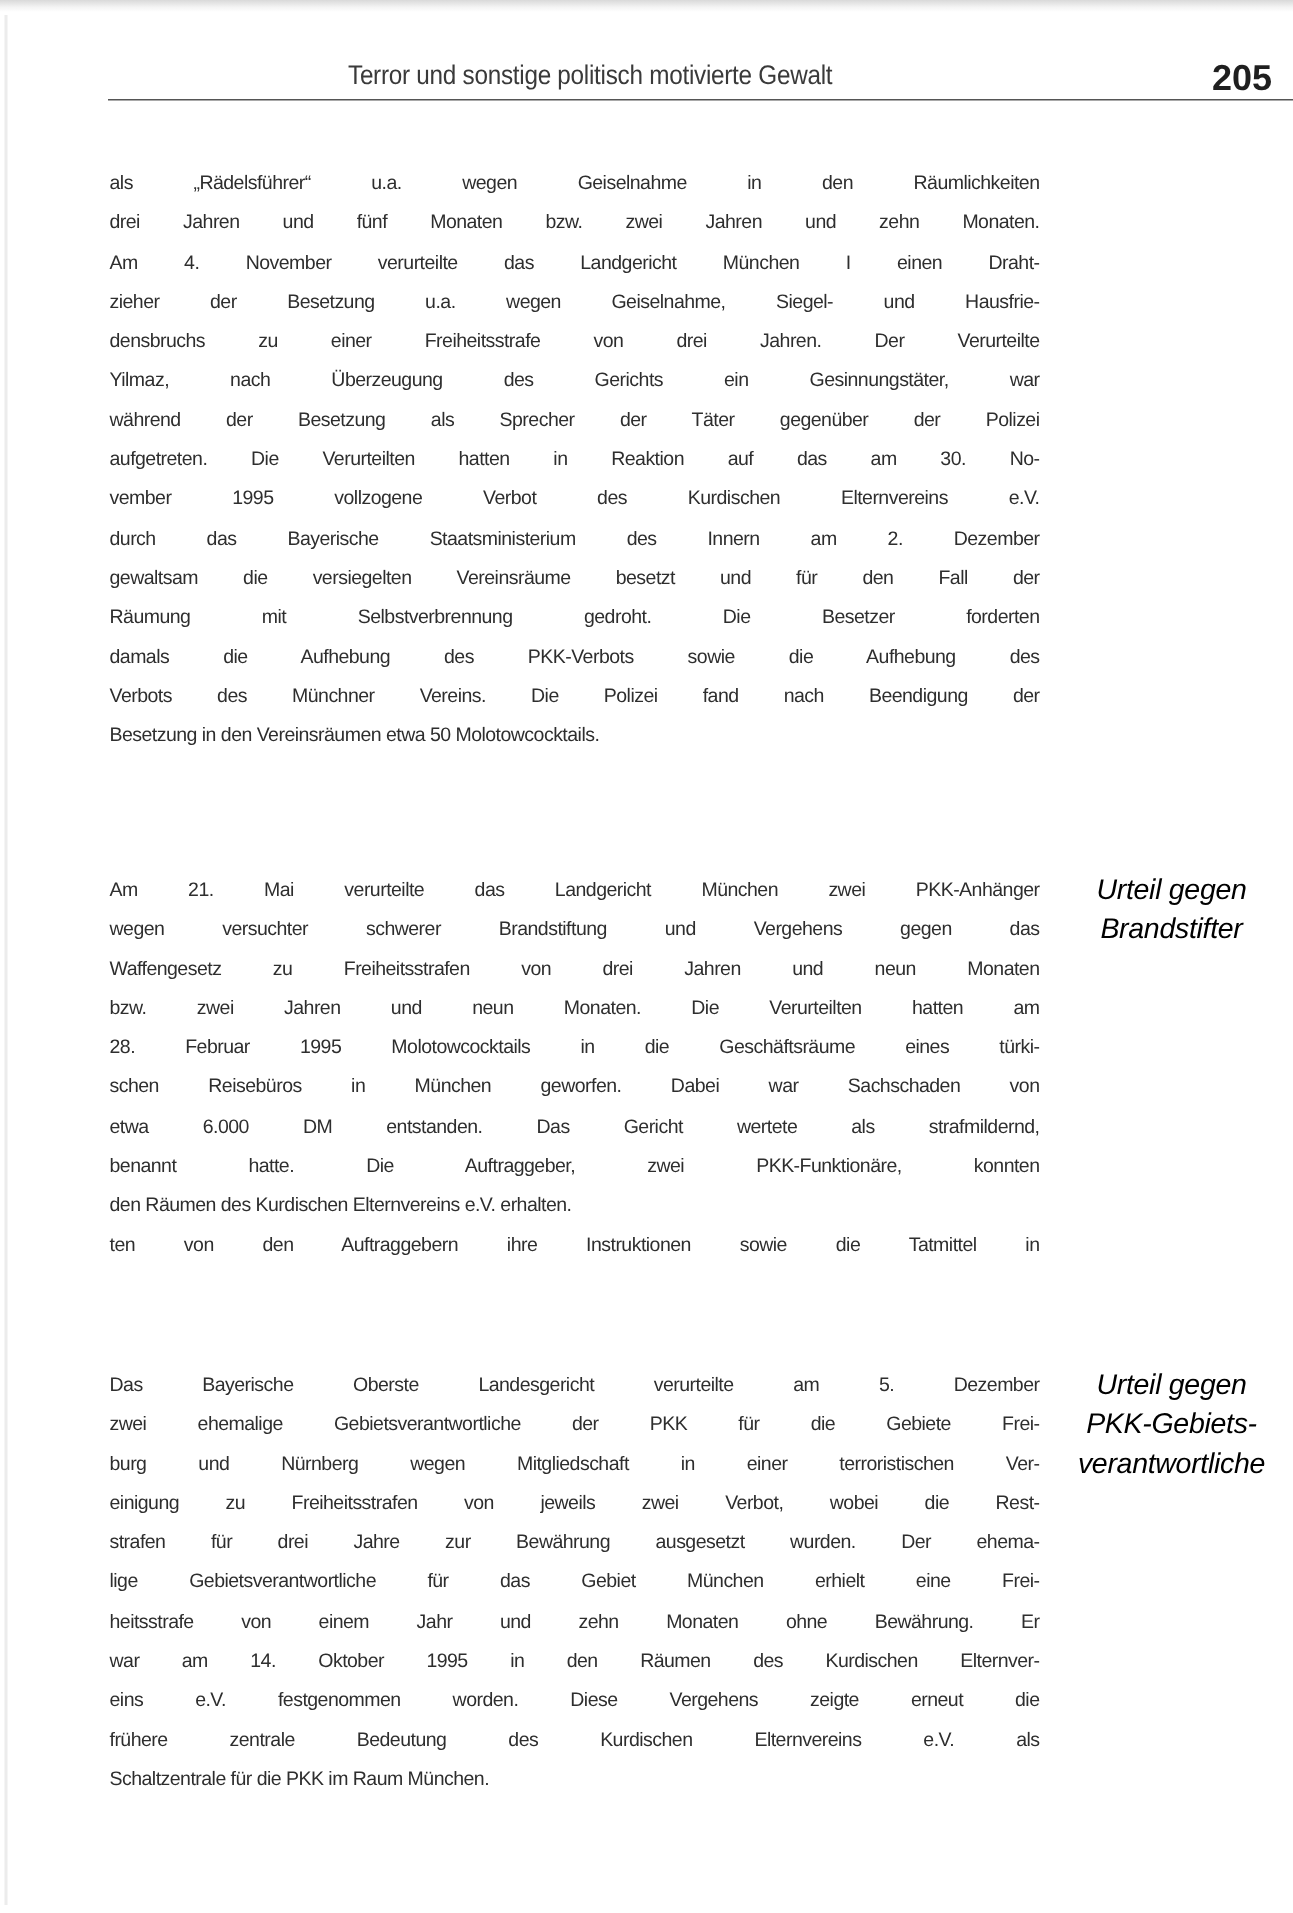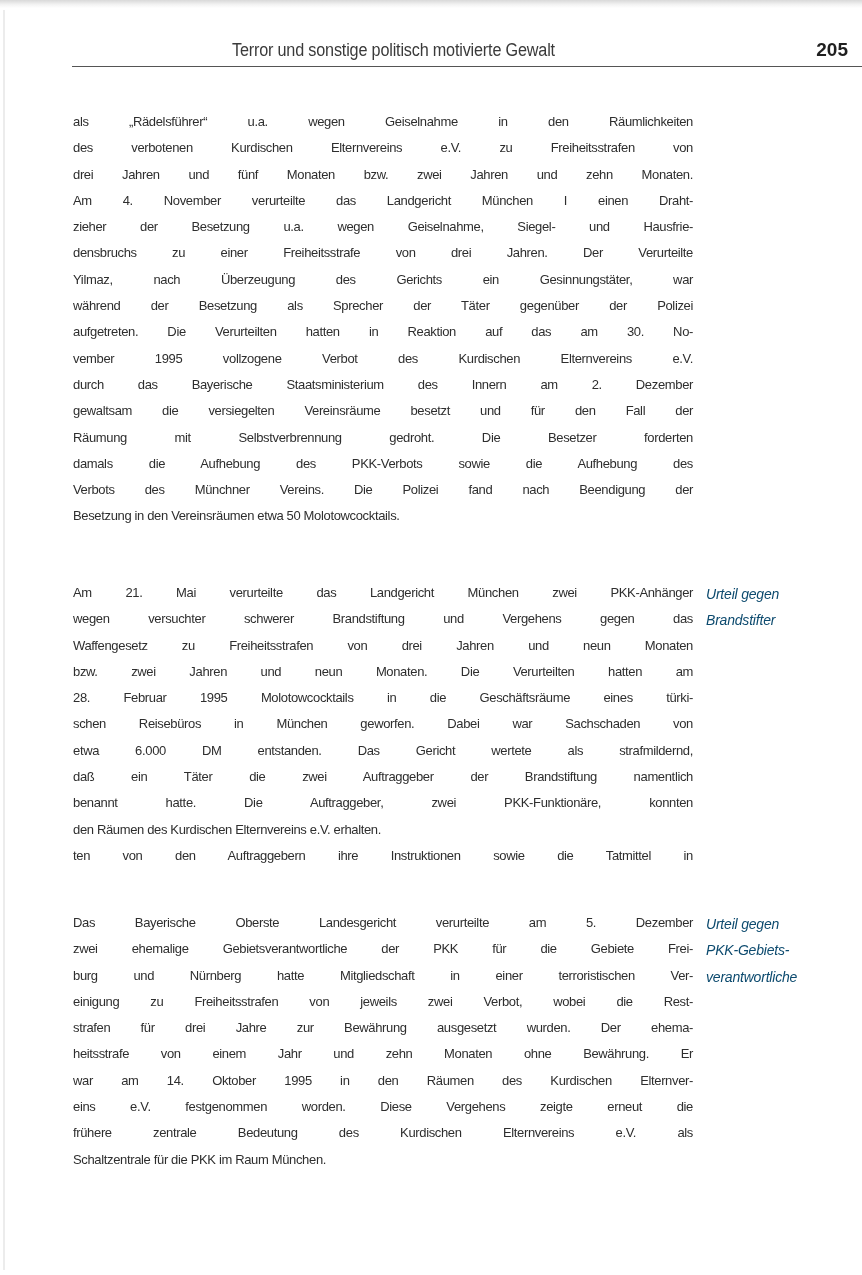--- a/index.html
+++ b/index.html
@@ -46,21 +46,21 @@
       transform: scaleX(0.9);
       transform-origin: left center;
       white-space: nowrap;
     }
     .page-number {
       position: absolute;
       right: 14px;
       top: 3px;
       font-family: "Liberation Sans", sans-serif;
       font-weight: bold;
-      font-size: 19px;
+      font-size: 24px;
       color: #1f1f1f;
     }
     .text-block {
       position: absolute;
       left: 73px;
       width: 620px;
       font-family: "Liberation Sans", sans-serif;
       font-size: 13px;
       line-height: 26.3px;
       color: #2e2e2e;
@@ -78,41 +78,41 @@
     }
     .text-block .line.last {
       text-align-last: left;
     }
     .margin-note {
       position: absolute;
       left: 706px;
       width: 150px;
       font-family: "Liberation Sans", sans-serif;
       font-style: italic;
-      font-size: 14px;
+      font-size: 19px;
       line-height: 26.3px;
-      color: #0c4a6e;
+      color: #000000;
       letter-spacing: -0.2px;
+      text-align: center;
     }
     .margin-note .line { display: block; white-space: nowrap; }
   </style>
 </head>
 <body>
 
 <div class="top-shadow"></div>
 <div class="left-edge"></div>
 
 <div class="running-head">
   <span class="running-title">Terror und sonstige politisch motivierte Gewalt</span>
   <span class="page-number">205</span>
 </div>
 
 <div class="text-block" style="top:109px;">
   <span class="line">als „Rädelsführer“ u.a. wegen Geiselnahme in den Räumlichkeiten</span>
-  <span class="line">des verbotenen Kurdischen Elternvereins e.V. zu Freiheitsstrafen von</span>
   <span class="line">drei Jahren und fünf Monaten bzw. zwei Jahren und zehn Monaten.</span>
   <span class="line">Am 4. November verurteilte das Landgericht München I einen Draht-</span>
   <span class="line">zieher der Besetzung u.a. wegen Geiselnahme, Siegel- und Hausfrie-</span>
   <span class="line">densbruchs zu einer Freiheitsstrafe von drei Jahren. Der Verurteilte</span>
   <span class="line">Yilmaz, nach Überzeugung des Gerichts ein Gesinnungstäter, war</span>
   <span class="line">während der Besetzung als Sprecher der Täter gegenüber der Polizei</span>
   <span class="line">aufgetreten. Die Verurteilten hatten in Reaktion auf das am 30. No-</span>
   <span class="line">vember 1995 vollzogene Verbot des Kurdischen Elternvereins e.V.</span>
   <span class="line">durch das Bayerische Staatsministerium des Innern am 2. Dezember</span>
   <span class="line">gewaltsam die versiegelten Vereinsräume besetzt und für den Fall der</span>
@@ -123,36 +123,36 @@
 </div>
 
 <div class="text-block" style="top:580px;">
   <span class="line">Am 21. Mai verurteilte das Landgericht München zwei PKK-Anhänger</span>
   <span class="line">wegen versuchter schwerer Brandstiftung und Vergehens gegen das</span>
   <span class="line">Waffengesetz zu Freiheitsstrafen von drei Jahren und neun Monaten</span>
   <span class="line">bzw. zwei Jahren und neun Monaten. Die Verurteilten hatten am</span>
   <span class="line">28. Februar 1995 Molotowcocktails in die Geschäftsräume eines türki-</span>
   <span class="line">schen Reisebüros in München geworfen. Dabei war Sachschaden von</span>
   <span class="line">etwa 6.000 DM entstanden. Das Gericht wertete als strafmildernd,</span>
-  <span class="line">daß ein Täter die zwei Auftraggeber der Brandstiftung namentlich</span>
   <span class="line">benannt hatte. Die Auftraggeber, zwei PKK-Funktionäre, konnten</span>
   <span class="line last">den Räumen des Kurdischen Elternvereins e.V. erhalten.</span>
   <span class="line">ten von den Auftraggebern ihre Instruktionen sowie die Tatmittel in</span>
 </div>
 <div class="margin-note" style="top:581px;">
   <span class="line">Urteil gegen</span>
   <span class="line">Brandstifter</span>
 </div>
 
 <div class="text-block" style="top:910px;">
   <span class="line">Das Bayerische Oberste Landesgericht verurteilte am 5. Dezember</span>
   <span class="line">zwei ehemalige Gebietsverantwortliche der PKK für die Gebiete Frei-</span>
-  <span class="line">burg und Nürnberg hatte Mitgliedschaft in einer terroristischen Ver-</span>
+  <span class="line">burg und Nürnberg wegen Mitgliedschaft in einer terroristischen Ver-</span>
   <span class="line">einigung zu Freiheitsstrafen von jeweils zwei Verbot, wobei die Rest-</span>
   <span class="line">strafen für drei Jahre zur Bewährung ausgesetzt wurden. Der ehema-</span>
+  <span class="line">lige Gebietsverantwortliche für das Gebiet München erhielt eine Frei-</span>
   <span class="line">heitsstrafe von einem Jahr und zehn Monaten ohne Bewährung. Er</span>
   <span class="line">war am 14. Oktober 1995 in den Räumen des Kurdischen Elternver-</span>
   <span class="line">eins e.V. festgenommen worden. Diese Vergehens zeigte erneut die</span>
   <span class="line">frühere zentrale Bedeutung des Kurdischen Elternvereins e.V. als</span>
   <span class="line last">Schaltzentrale für die PKK im Raum München.</span>
 </div>
 <div class="margin-note" style="top:911px;">
   <span class="line">Urteil gegen</span>
   <span class="line">PKK-Gebiets-</span>
   <span class="line">verantwortliche</span>

